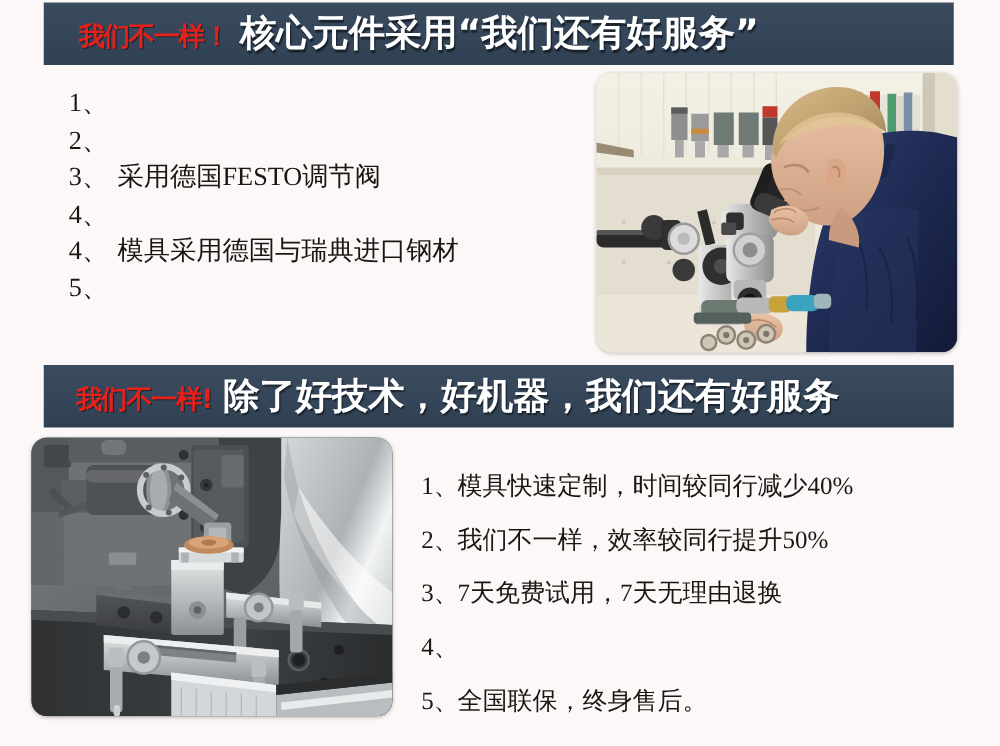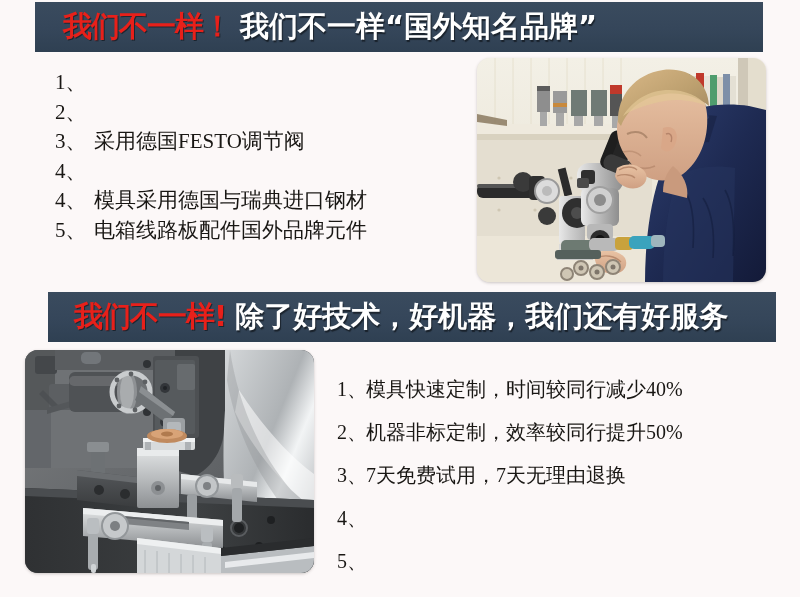--- a/index.html
+++ b/index.html
@@ -30,35 +30,35 @@
   .banner-inner {
     display: flex;
     align-items: baseline;
     white-space: nowrap;
     padding-left: 28px;
   }
   .banner-red {
     color: #e8201a;
     font-family: "DejaVu Sans", sans-serif;
     font-weight: bold;
-    font-size: 29px;
+    font-size: 21px;
     letter-spacing: -1px;
     text-shadow: 1px 1px 0 rgba(0,0,0,0.45);
   }
   .banner-white {
     color: #ffffff;
     font-family: "DejaVu Sans", sans-serif;
     font-weight: bold;
     font-size: 29px;
     letter-spacing: 0px;
     text-shadow: 1px 2px 1px rgba(0,0,0,0.5);
     margin-left: 9px;
   }
   #banner-one { top: 2px; }
-  #banner-two { top: 292px; margin-left: 13px; }
+  #banner-two { top: 292px; }
   #banner-two .banner-inner { padding-left: 26px; }
 
   
   .feature-list {
     position: absolute;
     list-style: none;
     margin: 0;
     padding: 0;
   }
   .feature-list li {
@@ -117,21 +117,21 @@
     background: #6f7174;
   }
   .photo svg { display: block; width: 100%; height: 100%; }
 </style>
 </head>
 <body>
 
 <div class="banner" id="banner-one">
   <div class="banner-inner">
     <span class="banner-red">我们不一样！</span>
-    <span class="banner-white">我们不一样“国外知名品牌”</span>
+    <span class="banner-white">核心元件采用“我们还有好服务”</span>
   </div>
 </div>
 
 <ul class="feature-list" id="list-one">
   <li>
     <span class="li-num">1、</span>
   </li>
   <li>
     <span class="li-num">2、</span>
   </li>
@@ -141,21 +141,20 @@
   </li>
   <li>
     <span class="li-num">4、</span>
   </li>
   <li>
     <span class="li-num">4、</span>
     <span class="li-text">模具采用德国与瑞典进口钢材</span>
   </li>
   <li>
     <span class="li-num">5、</span>
-    <span class="li-text">电箱线路板配件国外品牌元件</span>
   </li>
 </ul>
 
 <div class="photo" id="photo-microscope">
   <svg viewBox="0 0 289 224" preserveAspectRatio="xMidYMid slice">
     <defs>
       <linearGradient id="wallG" x1="0" y1="0" x2="0" y2="1">
         <stop offset="0" stop-color="#f3f0e6"></stop>
         <stop offset="1" stop-color="#e6e1d2"></stop>
       </linearGradient>
@@ -333,31 +332,32 @@
   </div>
 </div>
 
 <ul class="feature-list" id="list-two">
   <li>
     <span class="li-num">1、</span>
     <span class="li-text">模具快速定制，时间较同行减少40%</span>
   </li>
   <li>
     <span class="li-num">2、</span>
-    <span class="li-text">机器非标定制，效率较同行提升50%</span>
+    <span class="li-text">我们不一样，效率较同行提升50%</span>
   </li>
   <li>
     <span class="li-num">3、</span>
     <span class="li-text">7天免费试用，7天无理由退换</span>
   </li>
   <li>
     <span class="li-num">4、</span>
   </li>
   <li>
     <span class="li-num">5、</span>
+    <span class="li-text">全国联保，终身售后。</span>
   </li>
 </ul>
 
 <div class="photo" id="photo-machine">
   <svg viewBox="0 0 289 223" preserveAspectRatio="xMidYMid slice">
     <defs>
       <linearGradient id="mBody" x1="0" y1="0" x2="1" y2="1">
         <stop offset="0" stop-color="#7c7e80"></stop>
         <stop offset="0.5" stop-color="#65686b"></stop>
         <stop offset="1" stop-color="#4e5154"></stop>

